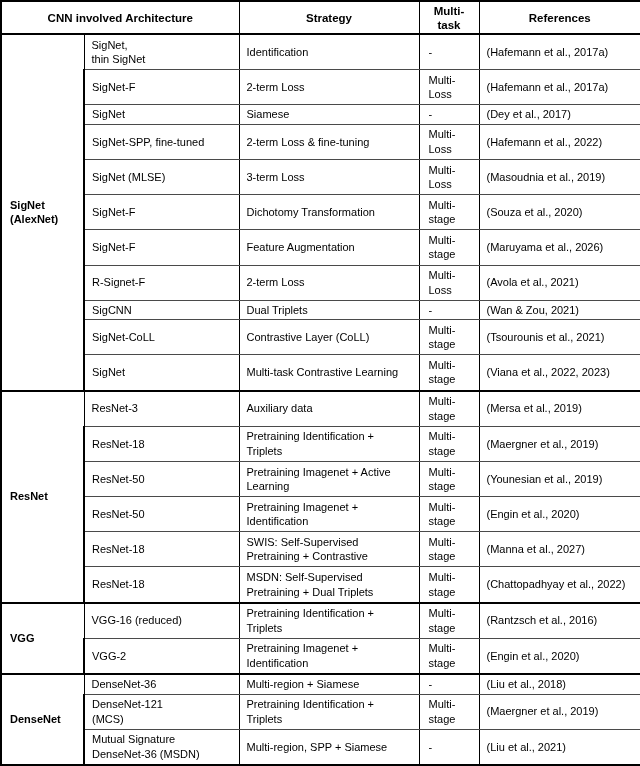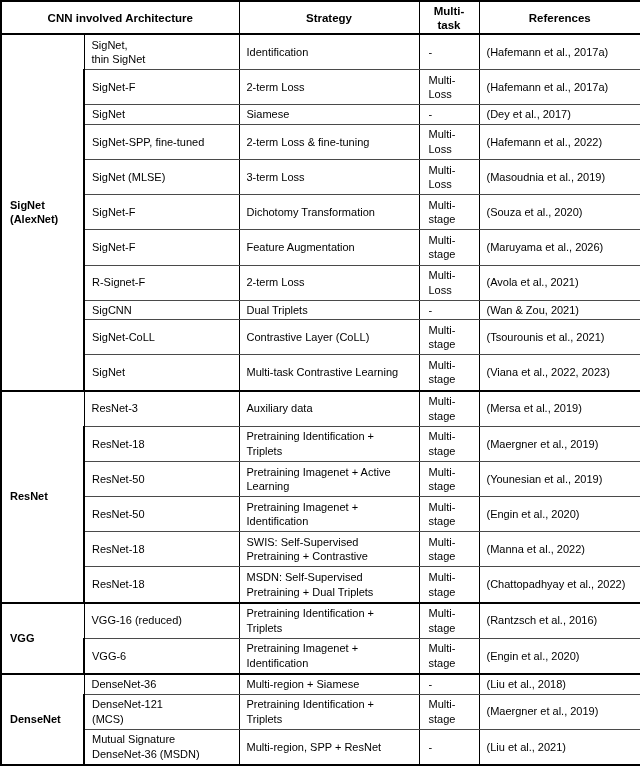--- a/index.html
+++ b/index.html
@@ -197,42 +197,42 @@
         <td class="mt-cell">Multi-
 stage</td>
         <td class="ref-cell">(Engin et al., 2020)</td>
       </tr>
       <tr>
         <td class="arch-cell">ResNet-18</td>
         <td class="strat-cell">SWIS: Self-Supervised
 Pretraining + Contrastive</td>
         <td class="mt-cell">Multi-
 stage</td>
-        <td class="ref-cell">(Manna et al., 2022)</td>
+        <td class="ref-cell">(Manna et al., 2027)</td>
       </tr>
       <tr>
         <td class="arch-cell">ResNet-18</td>
         <td class="strat-cell">MSDN: Self-Supervised
 Pretraining + Dual Triplets</td>
         <td class="mt-cell">Multi-
 stage</td>
         <td class="ref-cell">(Chattopadhyay et al., 2022)</td>
       </tr>
 
       <tr class="group-start">
         <td class="group-cell" rowspan="2">VGG</td>
         <td class="arch-cell">VGG-16 (reduced)</td>
         <td class="strat-cell">Pretraining Identification +
 Triplets</td>
         <td class="mt-cell">Multi-
 stage</td>
         <td class="ref-cell">(Rantzsch et al., 2016)</td>
       </tr>
       <tr>
-        <td class="arch-cell">VGG-6</td>
+        <td class="arch-cell">VGG-2</td>
         <td class="strat-cell">Pretraining Imagenet +
 Identification</td>
         <td class="mt-cell">Multi-
 stage</td>
         <td class="ref-cell">(Engin et al., 2020)</td>
       </tr>
 
       <tr class="group-start short">
         <td class="group-cell" rowspan="3">DenseNet</td>
         <td class="arch-cell">DenseNet-36</td>
@@ -245,19 +245,19 @@
 (MCS)</td>
         <td class="strat-cell">Pretraining Identification +
 Triplets</td>
         <td class="mt-cell">Multi-
 stage</td>
         <td class="ref-cell">(Maergner et al., 2019)</td>
       </tr>
       <tr class="last-row">
         <td class="arch-cell">Mutual Signature
 DenseNet-36 (MSDN)</td>
-        <td class="strat-cell">Multi-region, SPP + ResNet</td>
+        <td class="strat-cell">Multi-region, SPP + Siamese</td>
         <td class="mt-cell">-</td>
         <td class="ref-cell">(Liu et al., 2021)</td>
       </tr>
     </tbody>
   </table>
 </div>
 
 </body></html>

